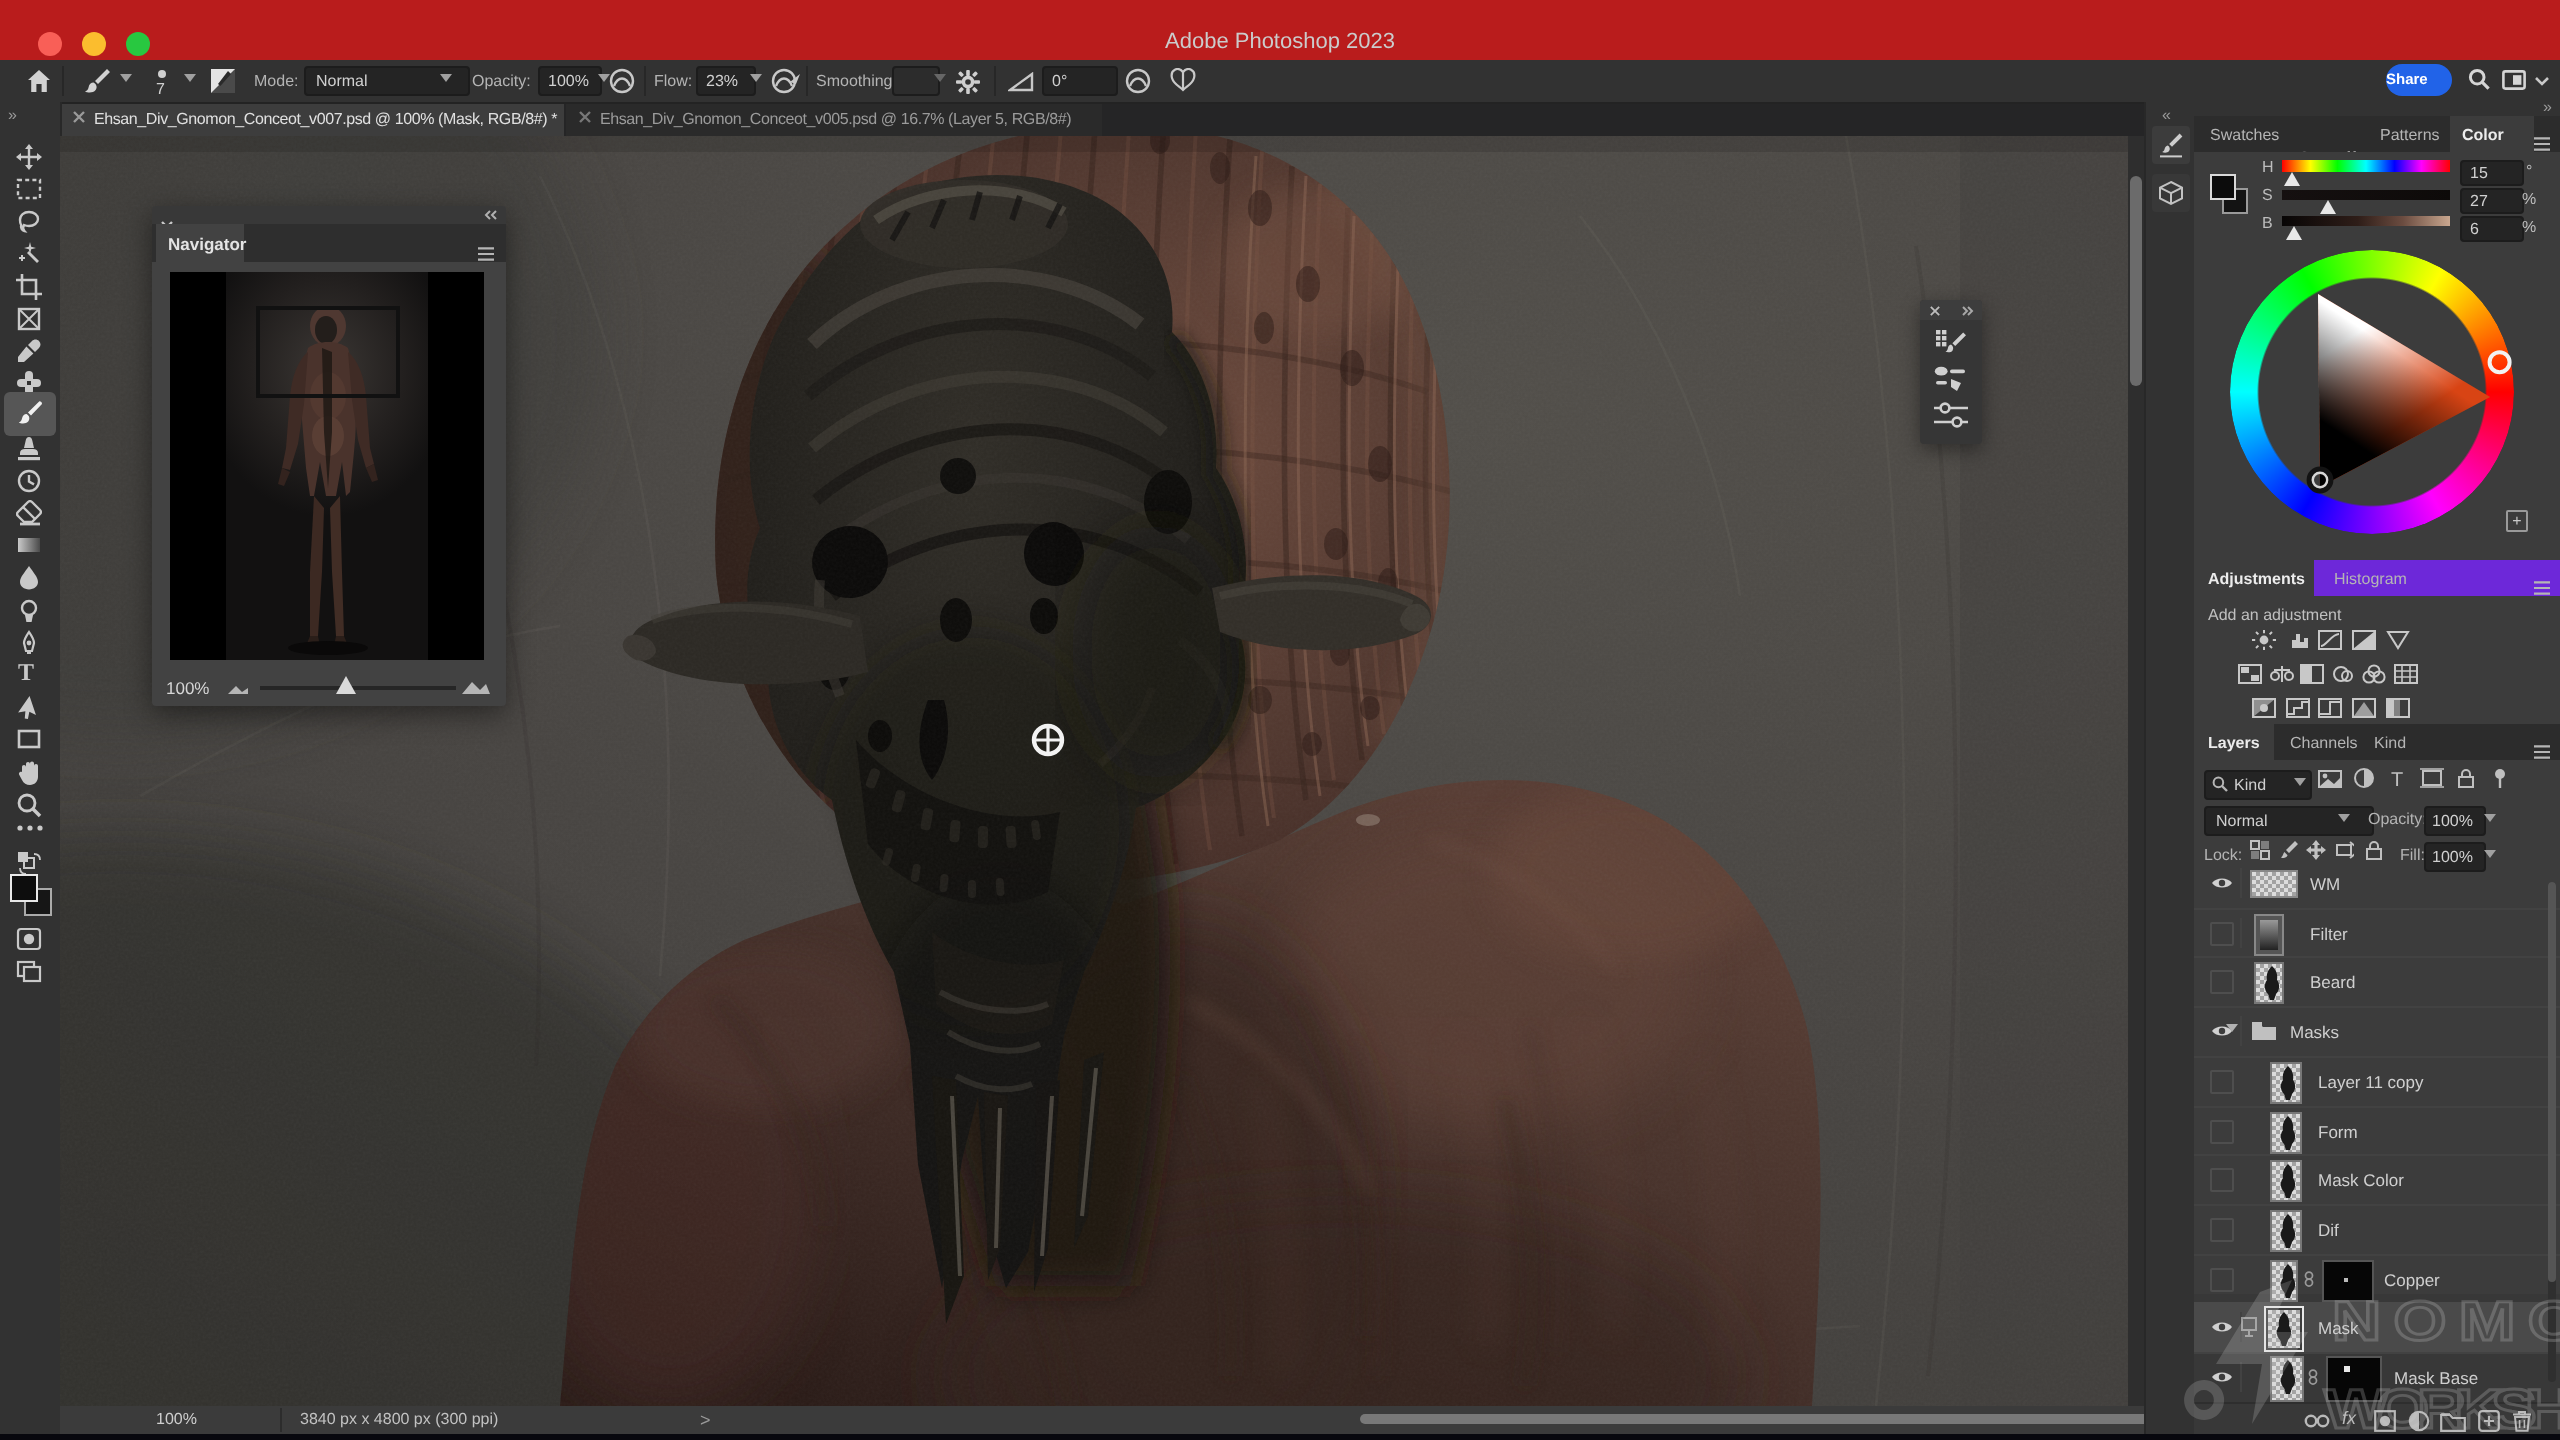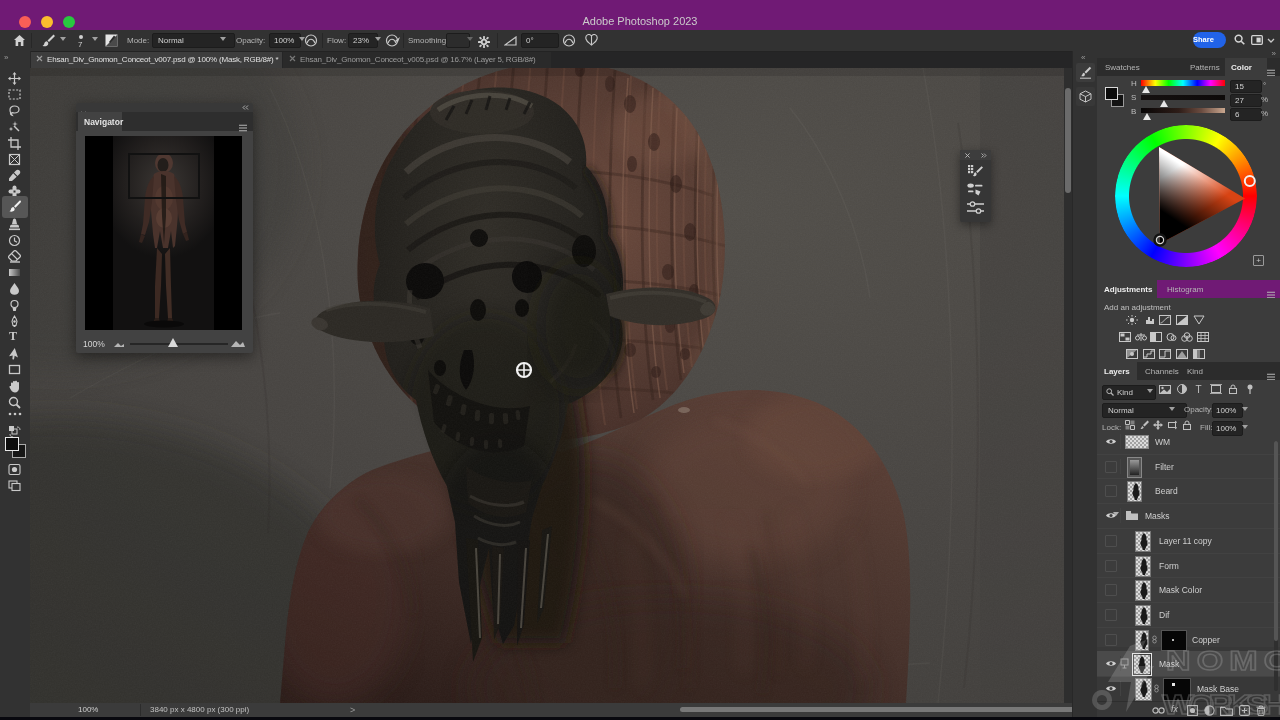--- a/index.html
+++ b/index.html
@@ -6,21 +6,21 @@
   body{width:1280px;height:720px;position:relative;overflow:hidden;background:#323232;
        font-family:"Liberation Sans",sans-serif;-webkit-font-smoothing:antialiased}
   .abs{position:absolute}
   .lbl{color:#b4b4b4;font-size:8px}
   .box{background:#242424;border:1px solid #1c1c1c;border-radius:2px;color:#d0d0d0;font-size:8px}
   .chev{width:0;height:0;border-left:3px solid transparent;border-right:3px solid transparent;border-top:4px solid #a0a0a0}
 </style>
 </head>
 <body>
 
-<div class="abs" style="left:0;top:0;width:1280px;height:30px;background:#701a75">
+<div class="abs" style="left:0;top:0;width:1280px;height:30px;background:#b91c1c">
   <div class="abs" style="left:19px;top:16px;width:12px;height:12px;border-radius:50%;background:#f95f57"></div>
   <div class="abs" style="left:41px;top:16px;width:12px;height:12px;border-radius:50%;background:#fbbd2e"></div>
   <div class="abs" style="left:63px;top:16px;width:12px;height:12px;border-radius:50%;background:#28c840"></div>
   <div class="abs" style="left:0;top:15px;width:1280px;text-align:center;color:#cbcbcb;font-size:11px">Adobe Photoshop 2023</div>
 </div>
 
 <div class="abs" style="left:0;top:30px;width:1280px;height:21px;background:#323232;border-bottom:1px solid #232323">
 
   <svg class="abs" style="left:13px;top:4px" width="13" height="13" viewBox="0 0 13 13">
       <path d="M6.5 1 L12 6 L10.4 6 L10.4 12 L7.8 12 L7.8 8 L5.2 8 L5.2 12 L2.6 12 L2.6 6 L1 6 Z" fill="#d2d2d2"></path>
@@ -594,21 +594,21 @@
       <polygon points="130.1,73.5 44,22 45,118.5" fill="#d84414"></polygon>
       <polygon points="130.1,73.5 44,22 45,118.5" fill="url(#triW)"></polygon>
       <polygon points="130.1,73.5 44,22 45,118.5" fill="url(#triB)"></polygon>
       <circle cx="134.8" cy="56.1" r="5" fill="none" stroke="#f2f2f2" stroke-width="2"></circle>
       <circle cx="45" cy="115" r="5.5" fill="none" stroke="#131313" stroke-width="2.4"></circle>
       <circle cx="45" cy="115" r="3.6" fill="none" stroke="#d6d6d6" stroke-width="1.2"></circle>
     </svg>
     <div class="abs" style="left:156px;top:179px;width:9px;height:9px;border:1px solid #9a9a9a;border-radius:1px;color:#cacaca;font-size:8px;line-height:9px;text-align:center">+</div>
   </div>
 
-  <div class="abs" style="left:0;top:229px;width:183px;height:18px;background:#701a75">
+  <div class="abs" style="left:0;top:229px;width:183px;height:18px;background:#6d28d9">
     <div class="abs" style="left:0;top:0;width:60px;height:18px;background:#3c3c3c"></div>
     <span class="abs" style="left:7px;top:5px;font-size:8px;color:#ececec;font-weight:bold">Adjustments</span>
     <span class="abs" style="left:70px;top:5px;font-size:8px;color:#b5b5b5">Histogram</span>
     <div class="abs" style="right:5px;top:5px"><svg width="8" height="8" viewBox="0 0 8 8">
           <path d="M0 1.2 H8 M0 4 H8 M0 6.8 H8" stroke="#b5b5b5" stroke-width="1.1"></path>
         </svg></div>
   </div>
   <div class="abs" style="left:0;top:247px;width:183px;height:64px;background:#3c3c3c">
     <span class="abs" style="left:7px;top:5px;font-size:8px;color:#c0c0c0">Add an adjustment</span>
     <div id="adjr1" class="abs" style="left:29px;top:17px;width:80px;height:10px">

